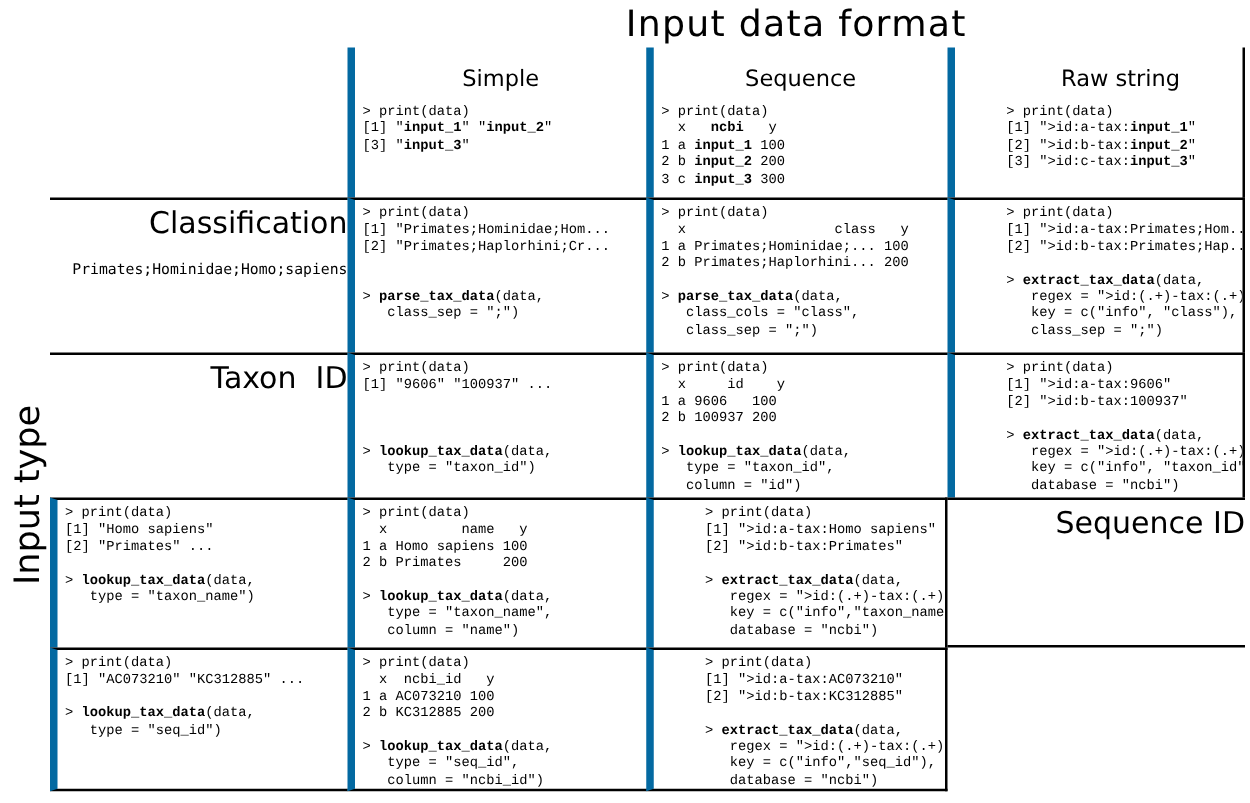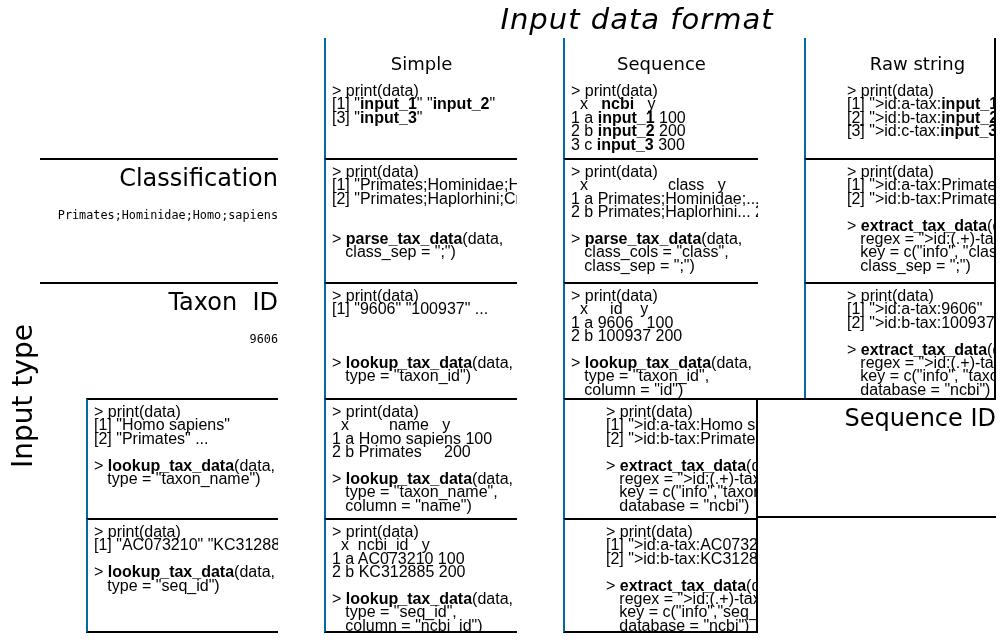--- a/index.html
+++ b/index.html
@@ -1,34 +1,34 @@
 <!DOCTYPE html>
 <html><head>
 <meta charset="utf-8">
 <style>
   html,body{margin:0;padding:0;background:#fff;}
   body{width:1000px;height:642px;position:relative;overflow:hidden;
        font-family:"DejaVu Sans","Liberation Sans",sans-serif;color:#000;}
   .title{position:absolute;left:278px;top:2px;width:718px;text-align:center;
-         font-size:29px;letter-spacing:1px;font-style:italic;}
+         font-size:29px;letter-spacing:1px;}
   .vlabel{position:absolute;left:22px;top:396px;white-space:nowrap;
           transform:translate(-50%,-50%) rotate(-90deg);font-size:28px;}
   .grid{position:absolute;left:40px;top:38px;display:grid;
         grid-template-columns:238px 239px 241px 238px;
         grid-template-rows:120px 124px 116px 120px 115px;}
   .c{box-sizing:border-box;overflow:hidden;}
-  .bl{border-left:2px solid #0369a1;margin-left:46px;}
+  .bl{border-left:6px solid #0369a1;}
   .bt{border-top:2px solid #000;}
   .br{border-right:2px solid #000;padding-left:35px;}
   .bb{border-bottom:2px solid #000;}
   .col-label{height:38px;display:flex;align-items:center;justify-content:center;
              font-size:18px;padding-top:6px;}
   pre.code{margin:0;padding:5px 2px 0 6px;
-           font-family:Liberation Sans, sans-serif;
-           font-size:16px;line-height:13.4px;white-space:pre;}
+           font-family:Liberation Mono, monospace;
+           font-size:11px;line-height:13.4px;white-space:pre;}
   .c .col-label + pre.code{padding-top:2px;}
   .row-name{padding-top:4px;text-align:right;font-size:24px;white-space:pre;}
   .row-example{margin-top:16px;text-align:right;
                font-family:"DejaVu Sans Mono","Liberation Mono",monospace;
                font-size:11.8px;white-space:pre;}
   b{font-weight:bold;}
 </style>
 </head>
 <body>
 
@@ -90,21 +90,20 @@
 [2] "&gt;id:b-tax:Primates;Hap..."
 
 &gt; <b>extract_tax_data</b>(data,
    regex = "&gt;id:(.+)-tax:(.+)",
    key = c("info", "class"),
    class_sep = ";")</pre>
     </div>
 
     <div class="c bt">
       <div class="row-name">Taxon  ID</div>
-      <div class="row-example">9606</div>
     </div>
     <div class="c bl bt">
       <pre class="code">&gt; print(data)
 [1] "9606" "100937" ...
 
 
 
 &gt; <b>lookup_tax_data</b>(data,
    type = "taxon_id")</pre>
     </div>

